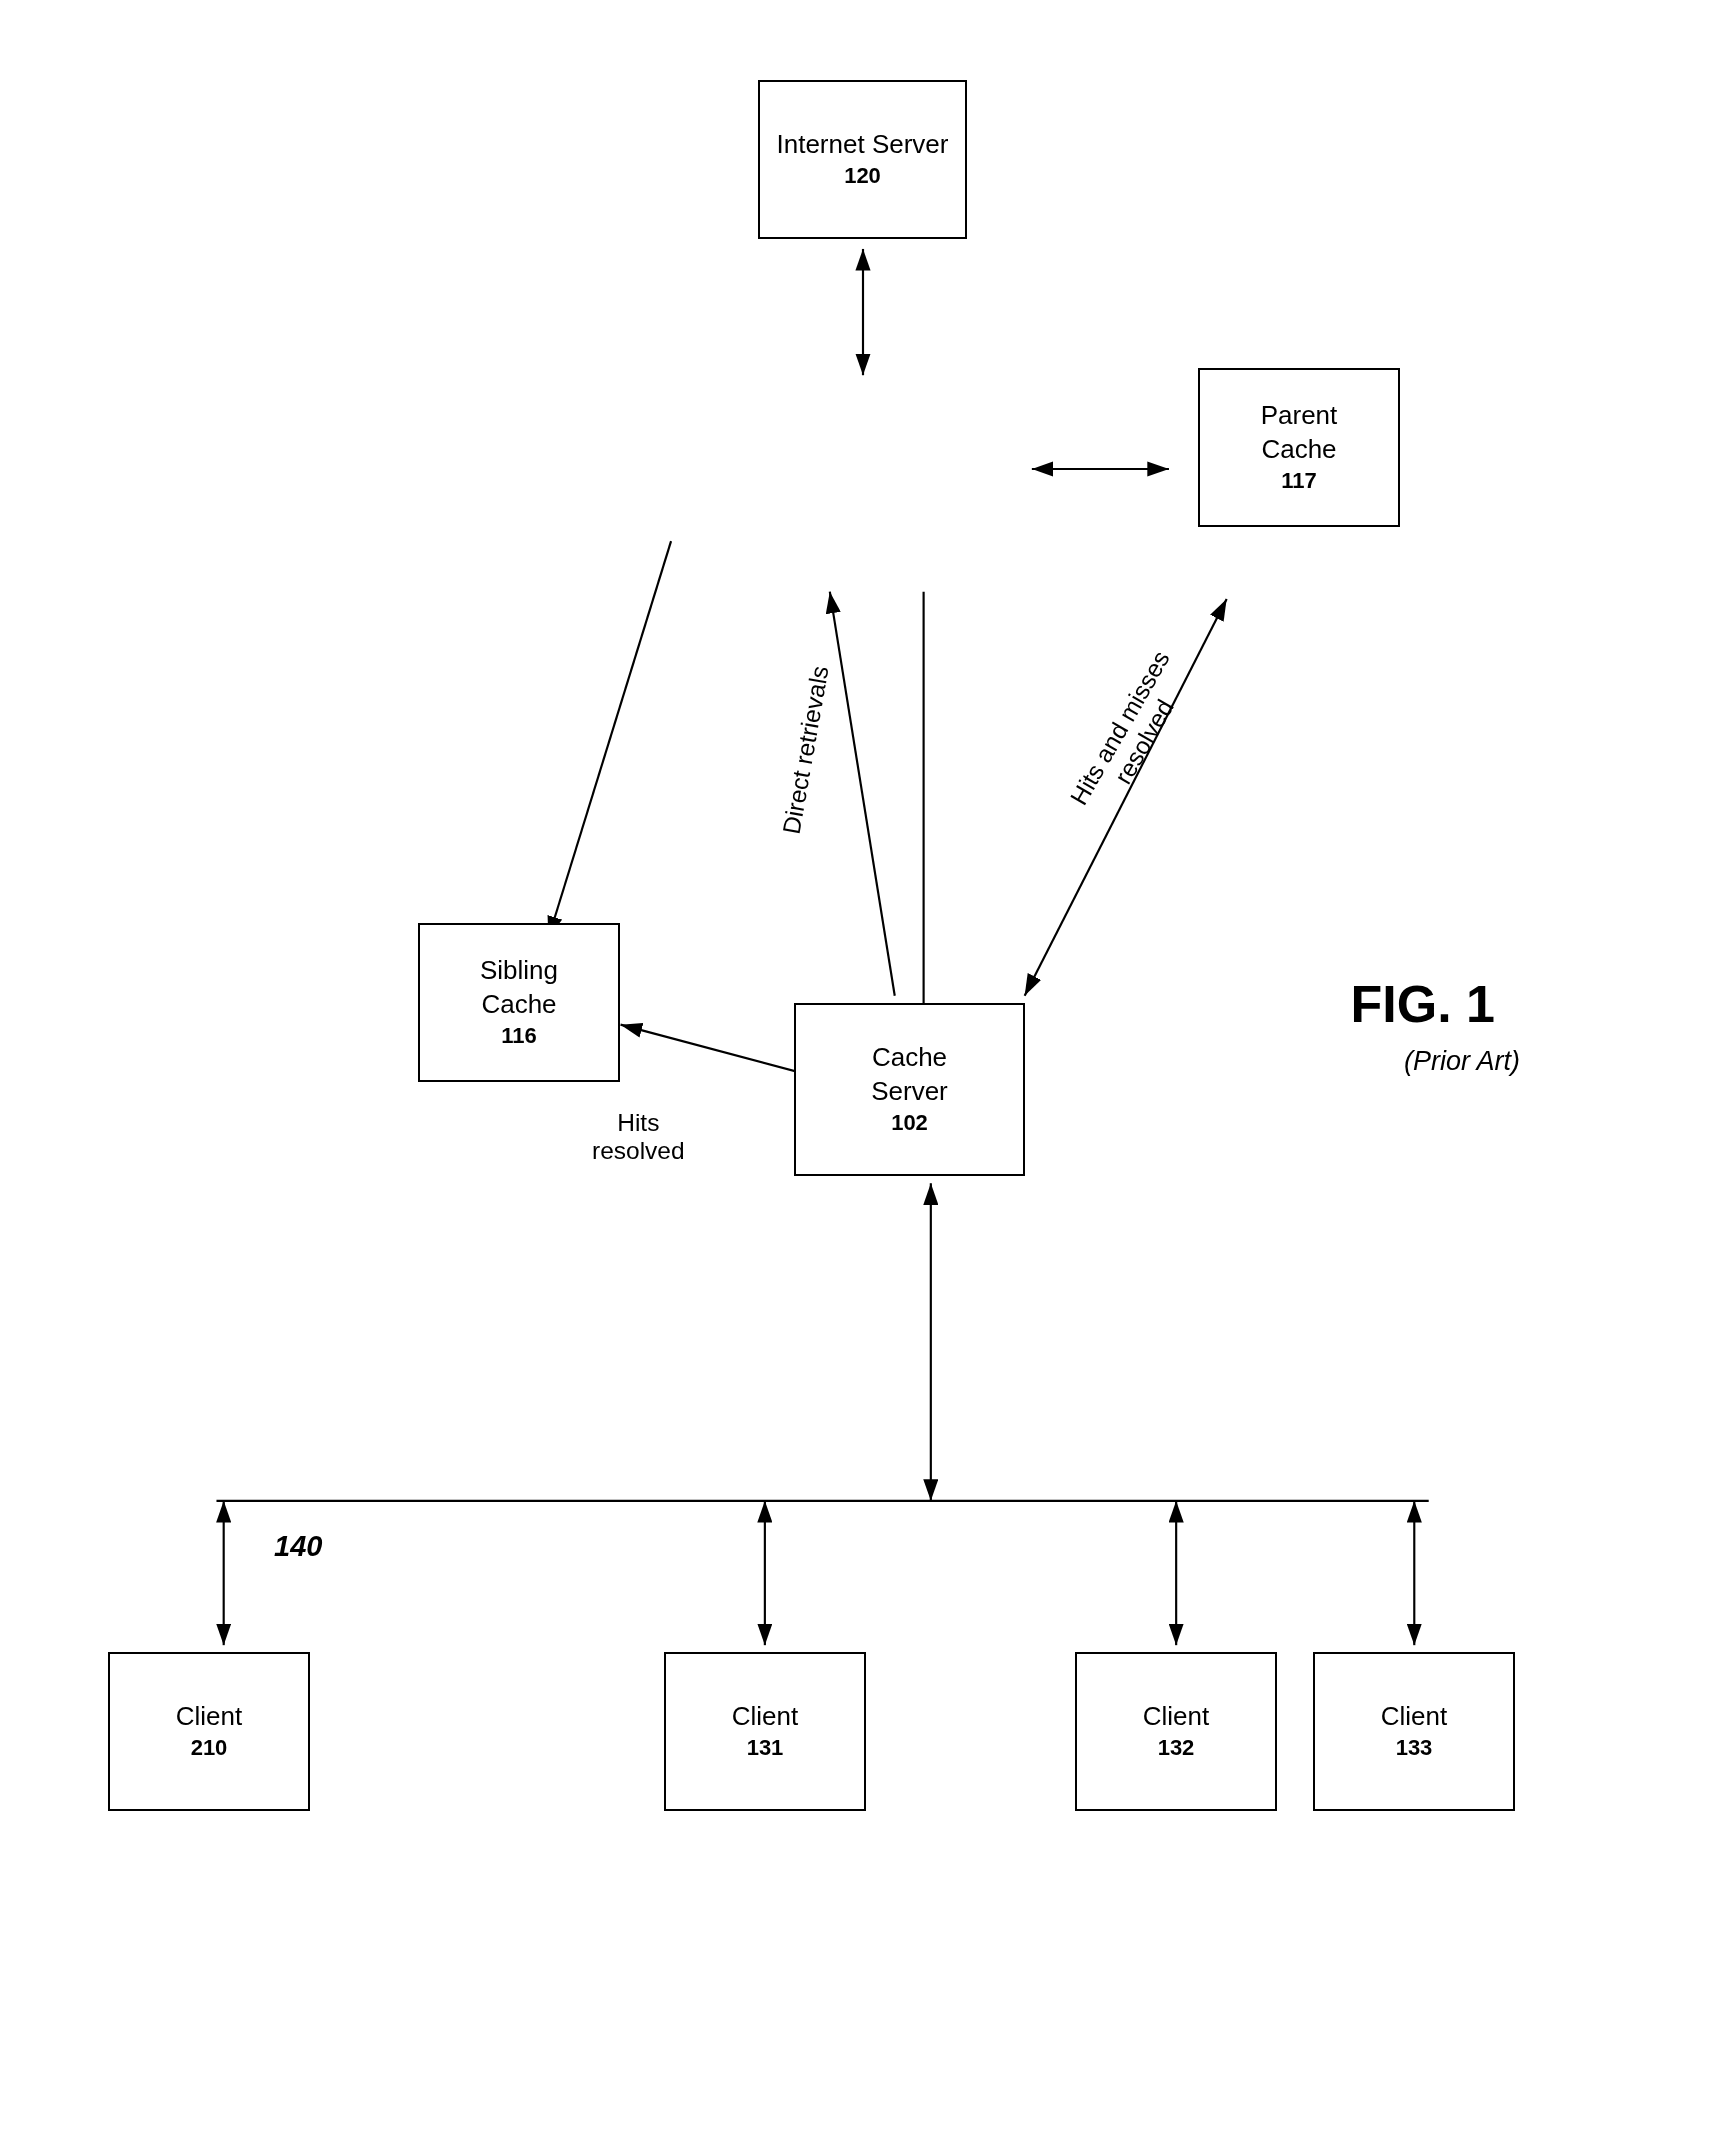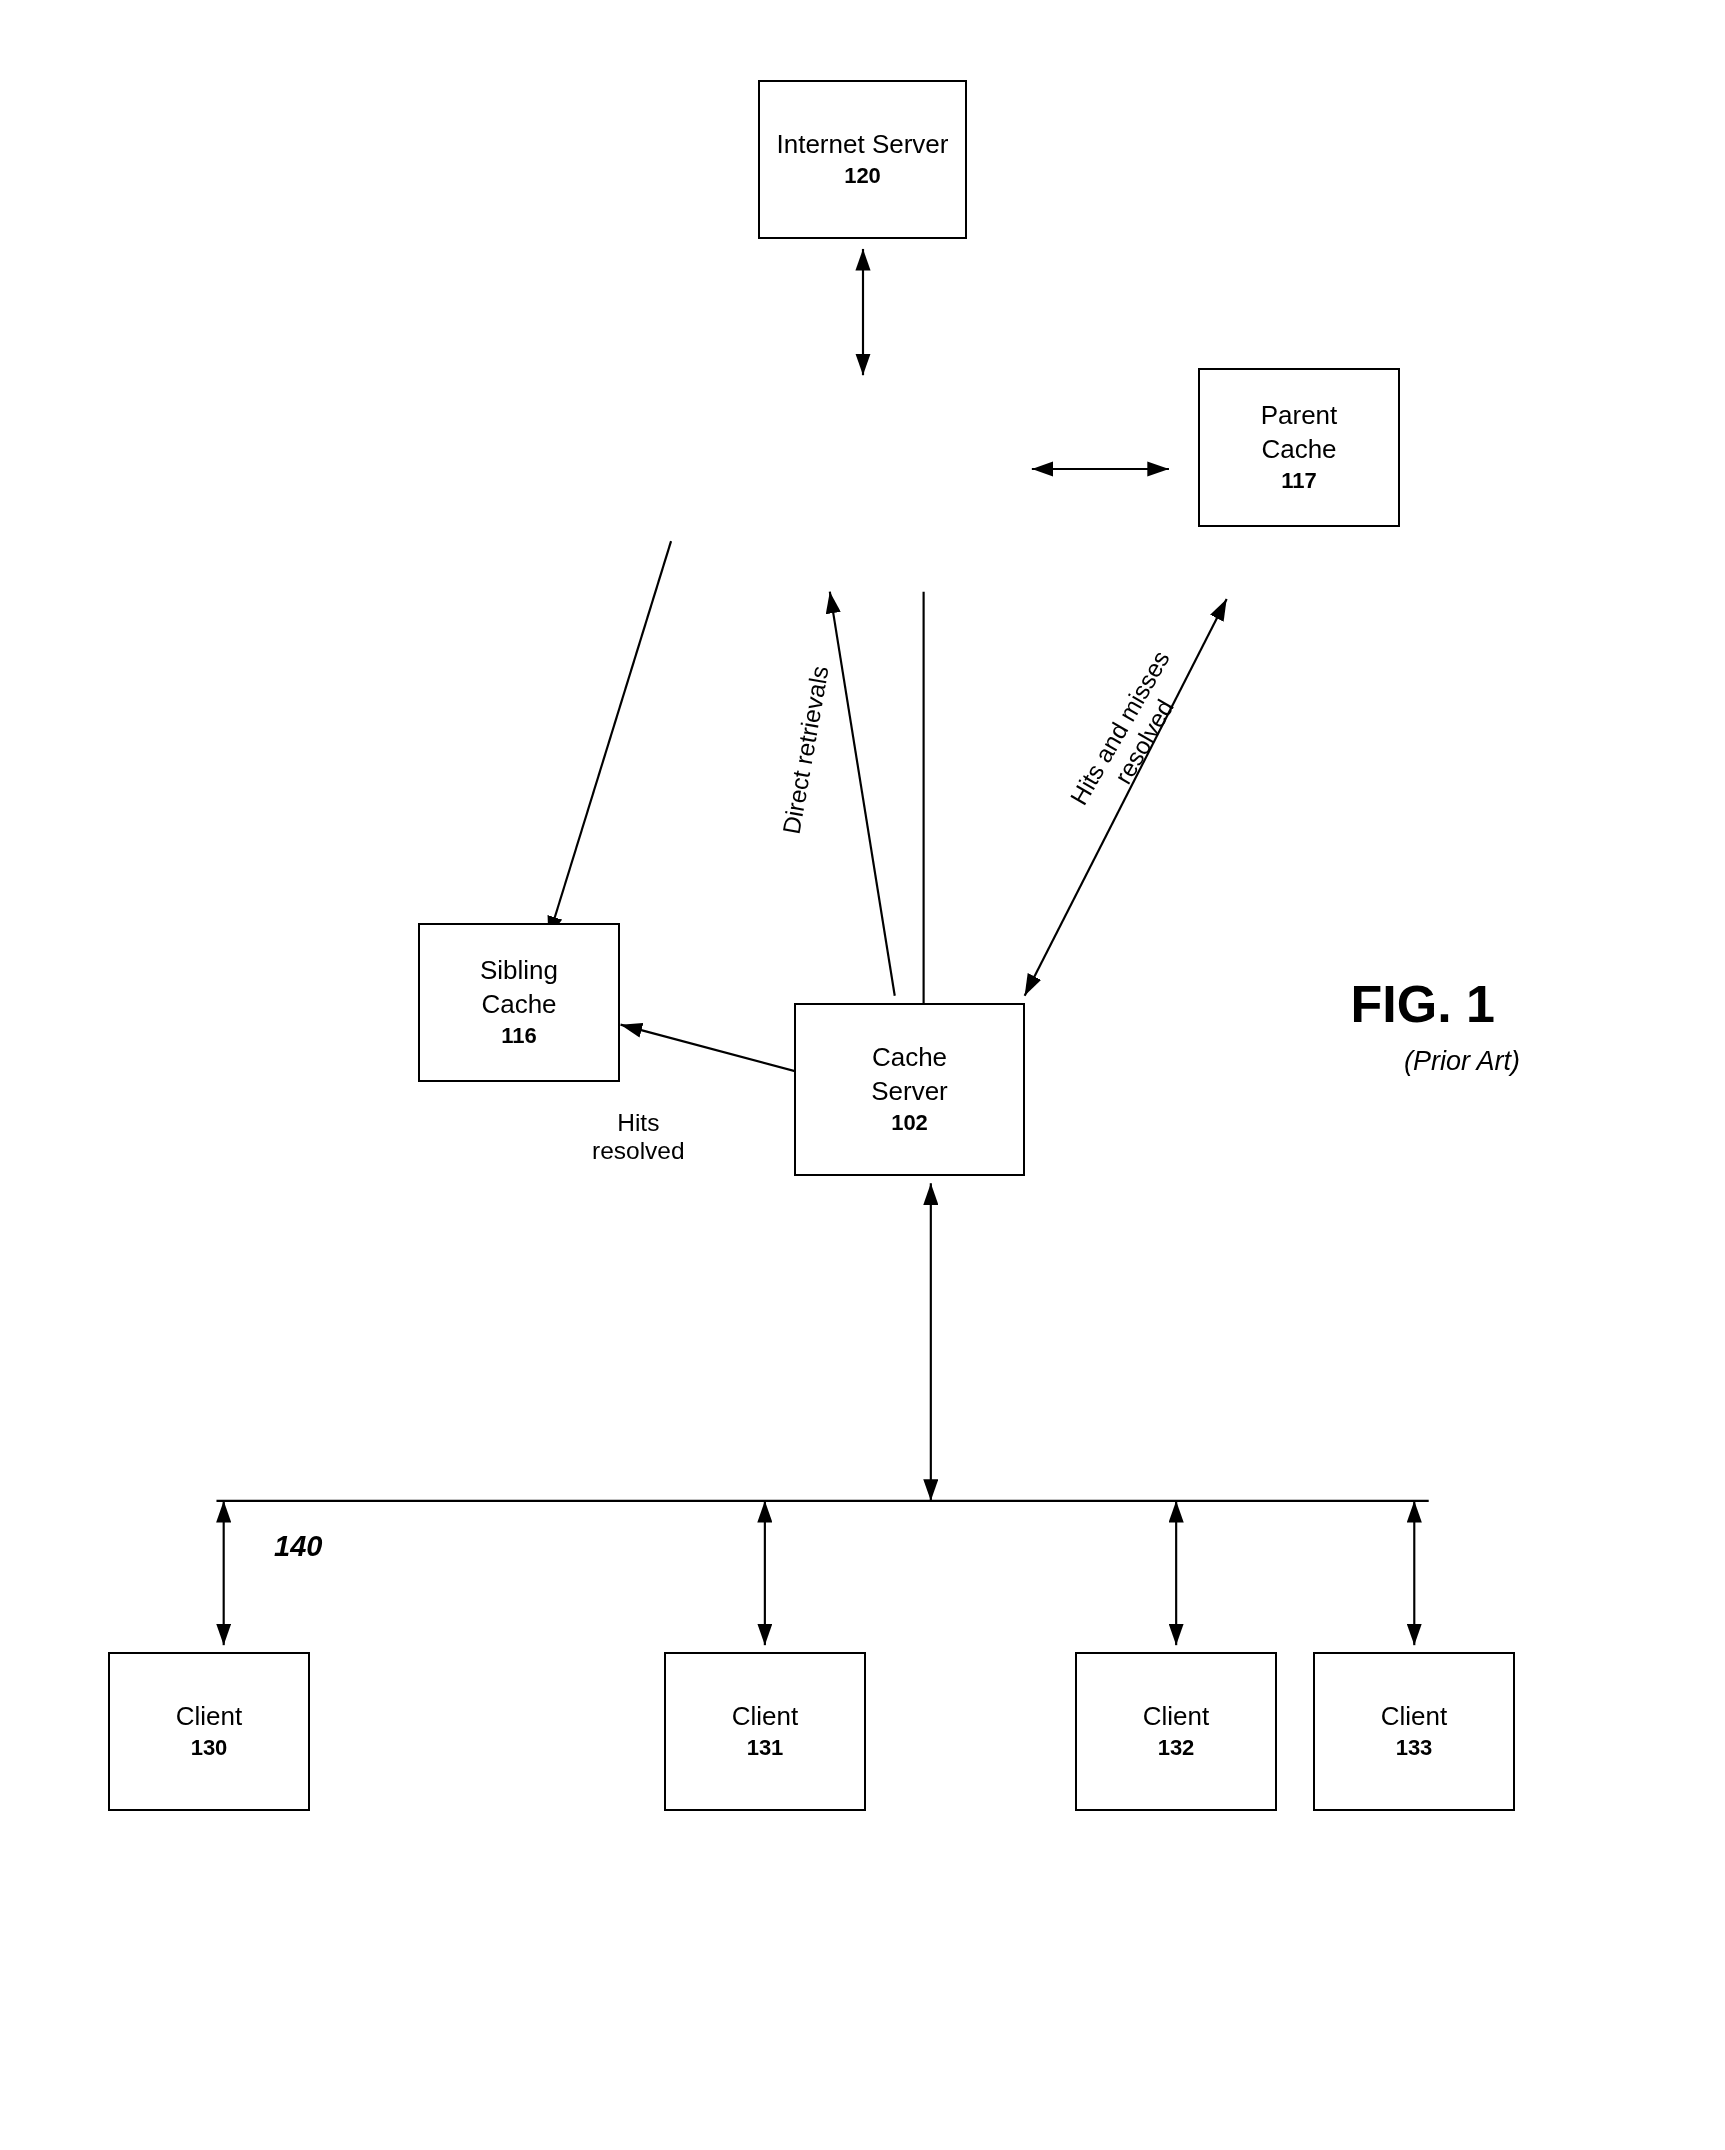--- a/index.html
+++ b/index.html
@@ -129,21 +129,21 @@
     <span class="box-num">116</span>
   </div>
 
   <div class="box" style="left: 794px; top: 1003px; width: 231px; height: 173px;">
     <span>Cache<br>Server</span>
     <span class="box-num">102</span>
   </div>
 
   <div class="box" style="left: 108px; top: 1652px; width: 202px; height: 159px;">
     <span>Client</span>
-    <span class="box-num">130</span>
+    <span class="box-num">210</span>
   </div>
 
   <div class="box" style="left: 664px; top: 1652px; width: 202px; height: 159px;">
     <span>Client</span>
     <span class="box-num">131</span>
   </div>
 
   <div class="box" style="left: 1075px; top: 1652px; width: 202px; height: 159px;">
     <span>Client</span>
     <span class="box-num">132</span>

